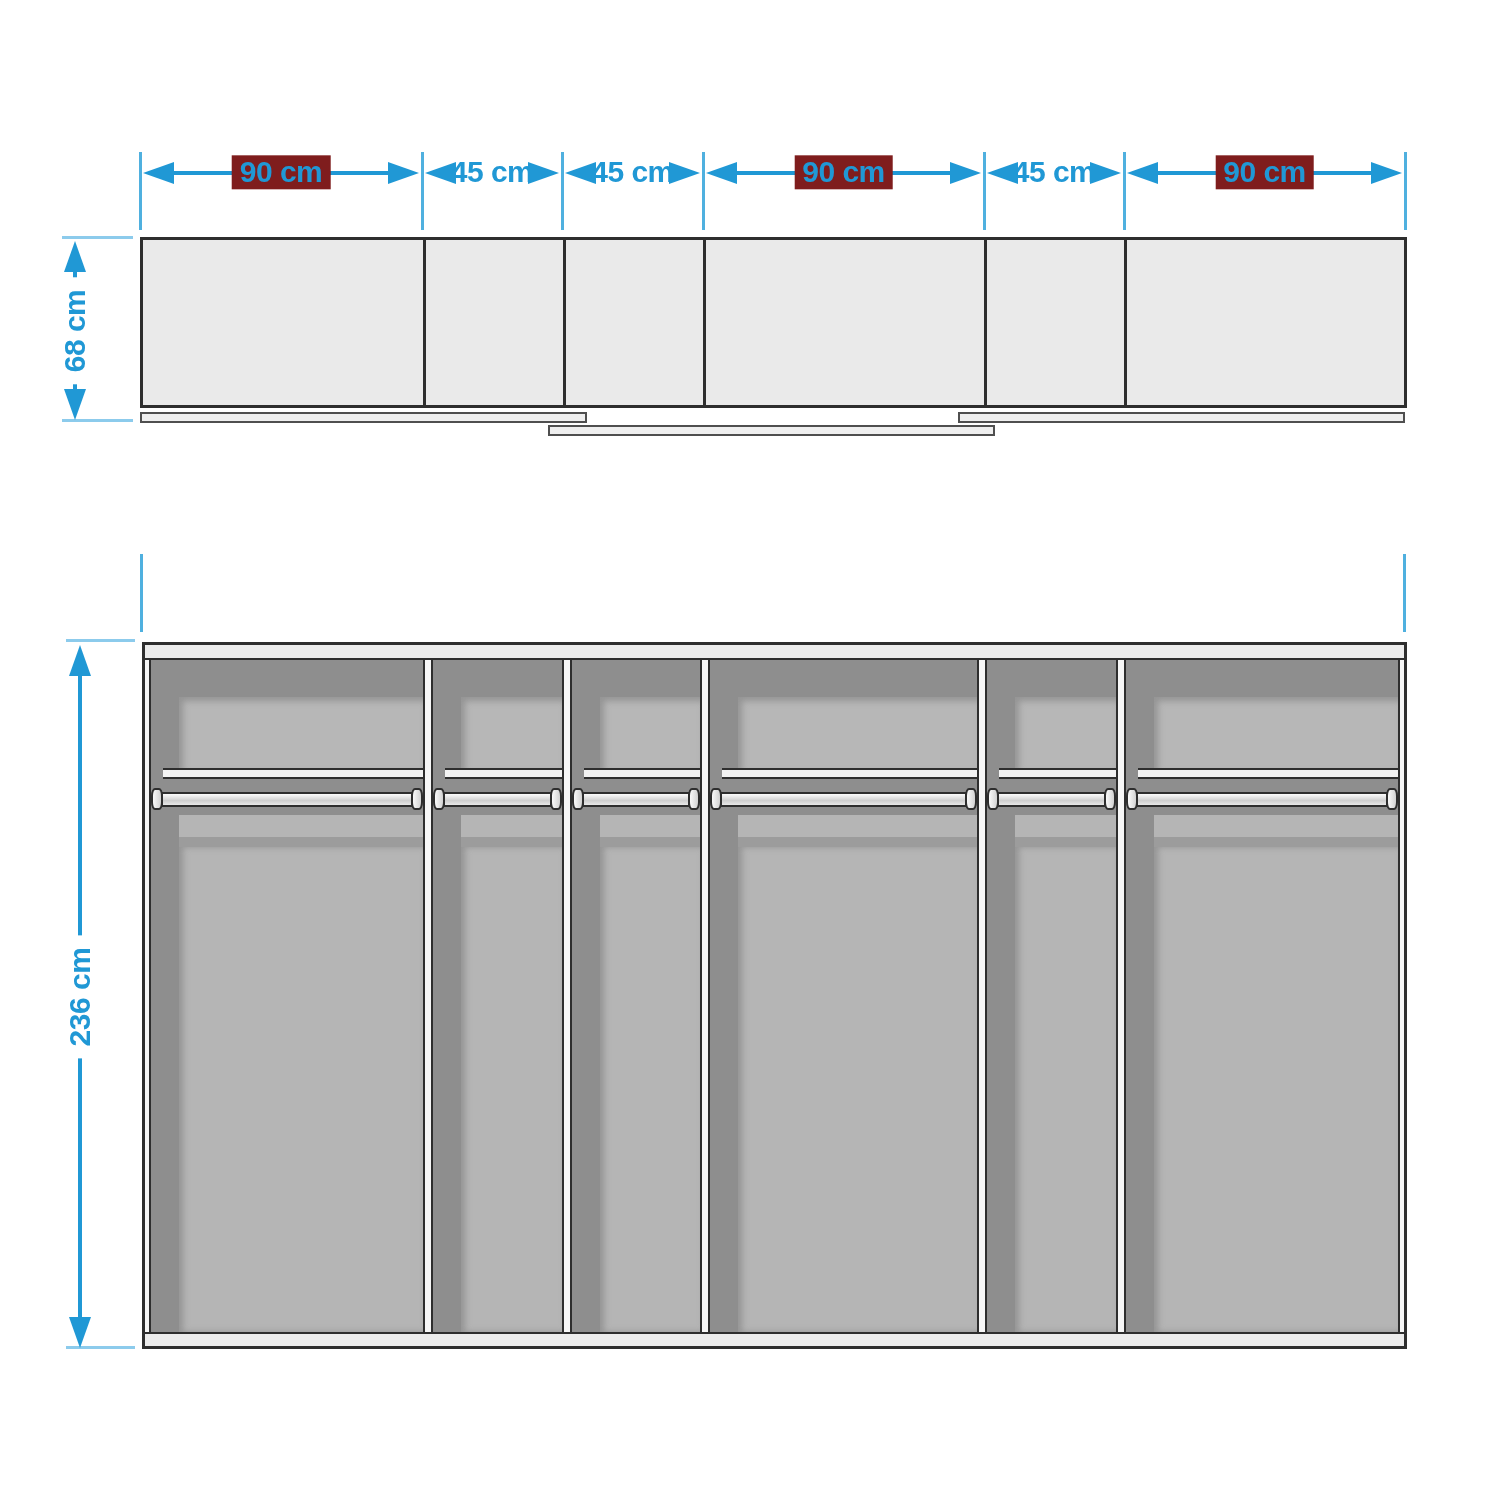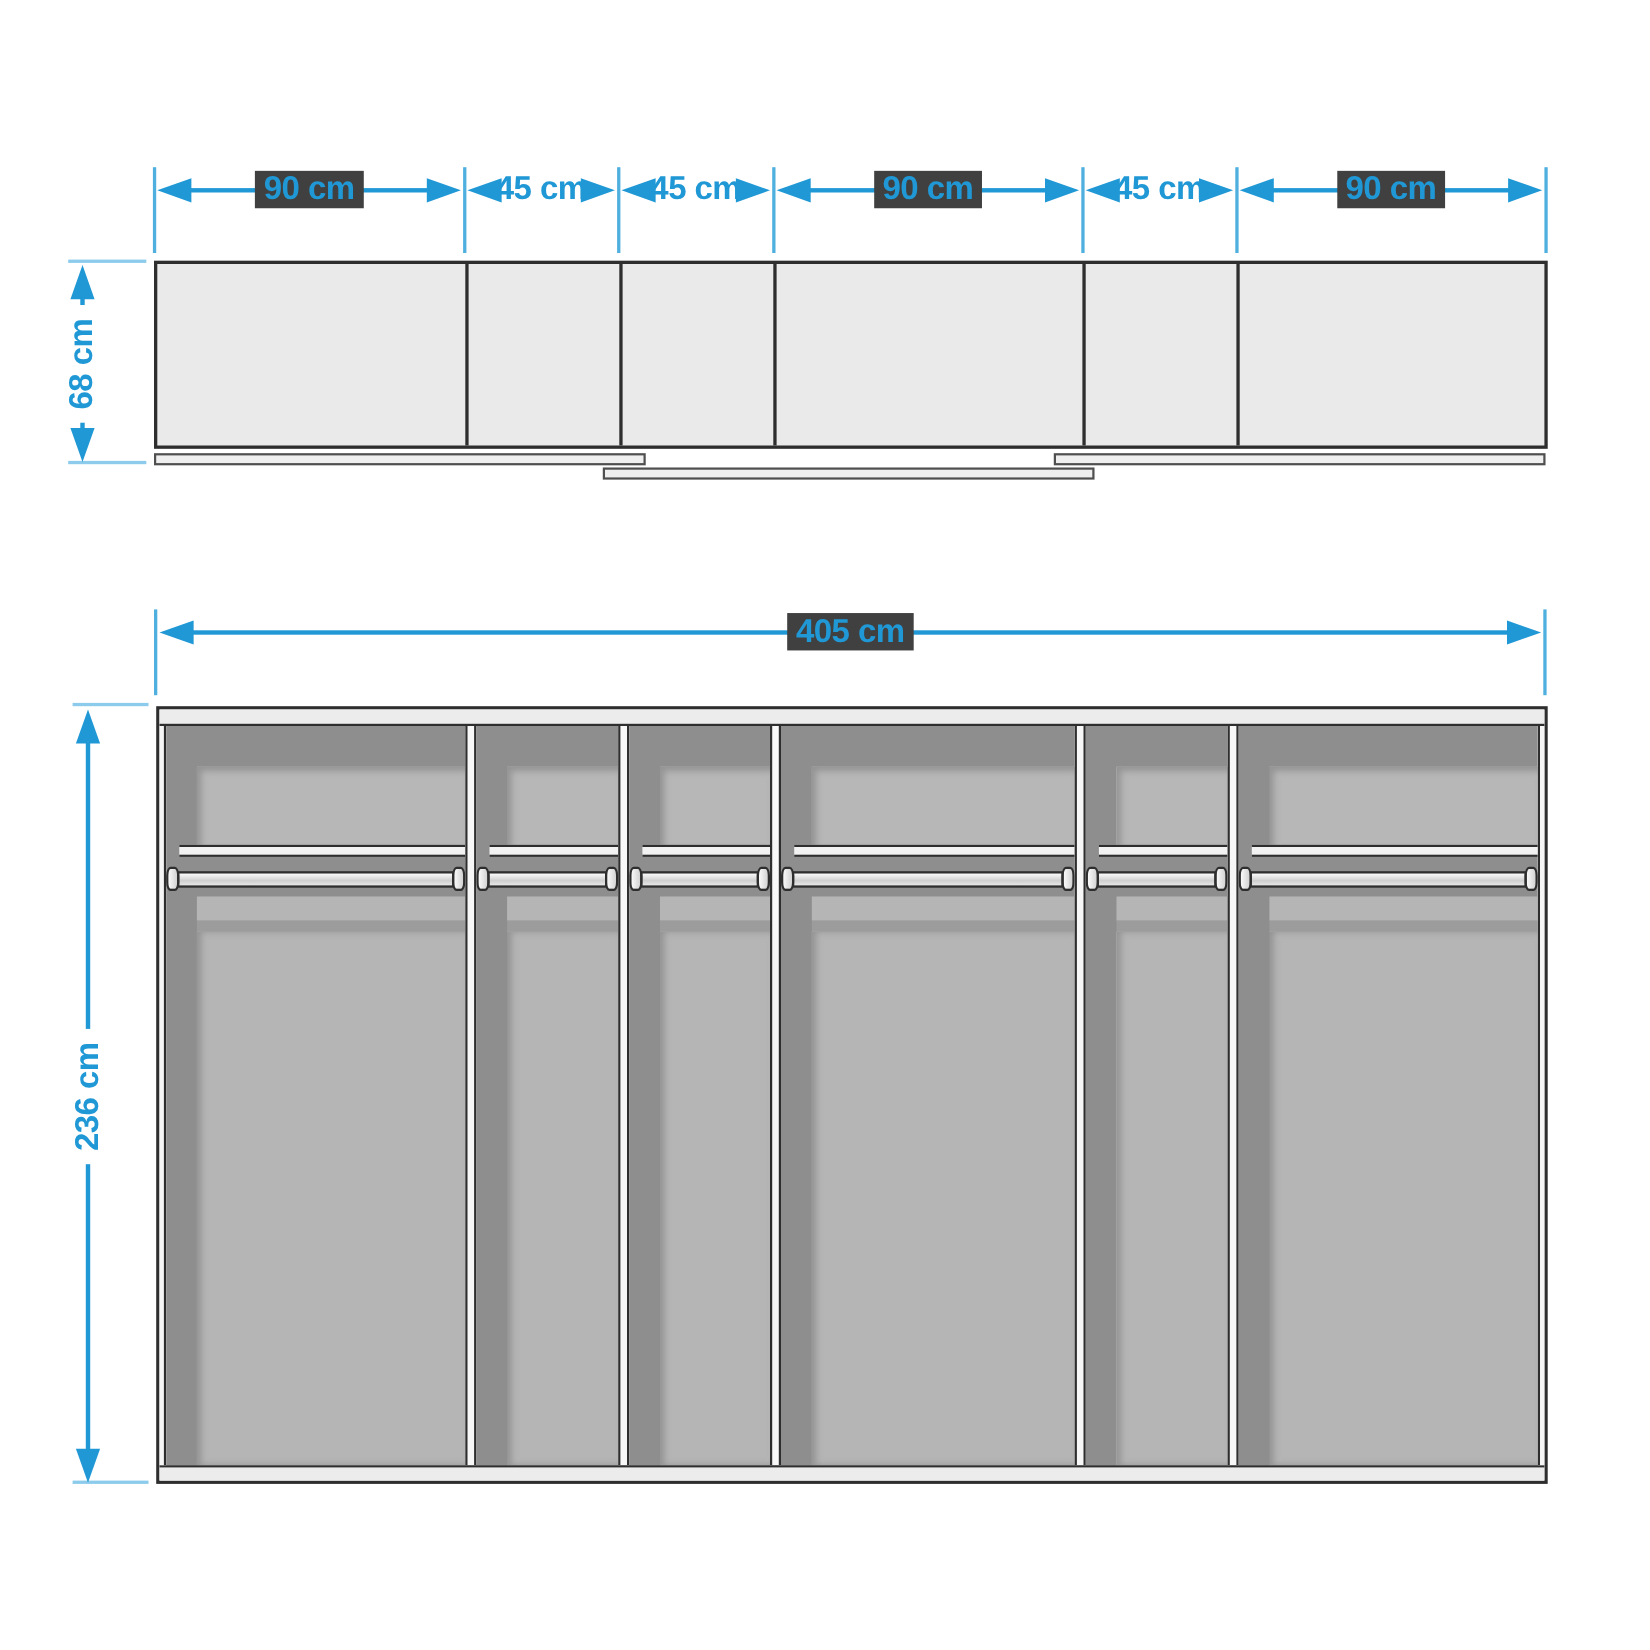--- a/index.html
+++ b/index.html
@@ -9,21 +9,21 @@
   
   .tick-v{position:absolute;width:3px;background:#4FB0DF;}
   .tick-h{position:absolute;height:3px;background:#8CCBEC;}
 
   .dimh{position:absolute;height:34px;}
   .dimh .dimline{position:absolute;left:28px;right:28px;top:15px;height:4px;background:#2098D5;}
   .arr{position:absolute;width:0;height:0;}
   .arr.left{left:1px;top:6px;border-top:11px solid transparent;border-bottom:11px solid transparent;border-right:31px solid #2098D5;}
   .arr.right{right:1px;top:6px;border-top:11px solid transparent;border-bottom:11px solid transparent;border-left:31px solid #2098D5;}
   .dimtext{font-weight:700;font-size:30px;letter-spacing:-0.5px;color:#2098D5;white-space:nowrap;}
-  .dimh .dimtext{position:absolute;left:50%;top:50%;transform:translate(-50%,-52%);background:#404040;padding:0 8px;}
+  .dimh .dimtext{position:absolute;left:50%;top:50%;transform:translate(-50%,-52%);background:#7f1d1d;padding:0 8px;}
   .dimh.compact .dimtext{background:transparent;padding:0;}
 
   .dimv{position:absolute;width:34px;}
   .dimv .dimline{position:absolute;top:28px;bottom:28px;left:15px;width:4px;background:#2098D5;}
   .arr.up{top:1px;left:6px;border-left:11px solid transparent;border-right:11px solid transparent;border-bottom:31px solid #2098D5;}
   .arr.down{bottom:1px;left:6px;border-left:11px solid transparent;border-right:11px solid transparent;border-top:31px solid #2098D5;}
   .dimv .dimtext{position:absolute;left:50%;top:50%;transform:translate(-50%,-50%) rotate(-90deg);background:#fff;padding:4px 12px;}
 
   
   .topbox{position:absolute;left:140px;top:237px;width:1267px;height:171px;background:#EAEAEA;border:3px solid #2E2E2E;box-sizing:border-box;}
@@ -116,26 +116,20 @@
     <div class="vline" style="left:841px;"></div>
     <div class="vline" style="left:981px;"></div>
   </div>
 
   <div class="door" style="left:140px;top:412px;width:447px;"></div>
   <div class="door" style="left:958px;top:412px;width:447px;"></div>
   <div class="door" style="left:548px;top:425px;width:447px;"></div>
 
   <div class="tick-v" style="left:140px;top:554px;height:78px;"></div>
   <div class="tick-v" style="left:1403px;top:554px;height:78px;"></div>
-  <div class="dimh" style="left:144px;top:558px;width:1258px;">
-    <div class="arr left"></div>
-    <div class="dimline"></div>
-    <div class="dimtext">405 cm</div>
-    <div class="arr right"></div>
-  </div>
 
   <div class="tick-h" style="left:66px;top:639px;width:69px;"></div>
   <div class="tick-h" style="left:66px;top:1346px;width:69px;"></div>
   <div class="dimv" style="left:63px;top:644px;height:705px;">
     <div class="arr up"></div>
     <div class="dimline"></div>
     <div class="dimtext">236 cm</div>
     <div class="arr down"></div>
   </div>
 

